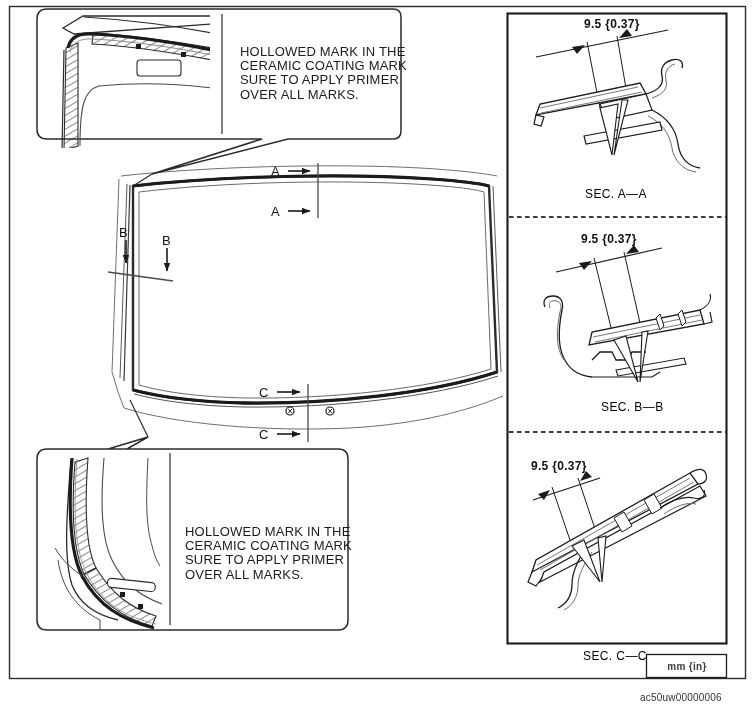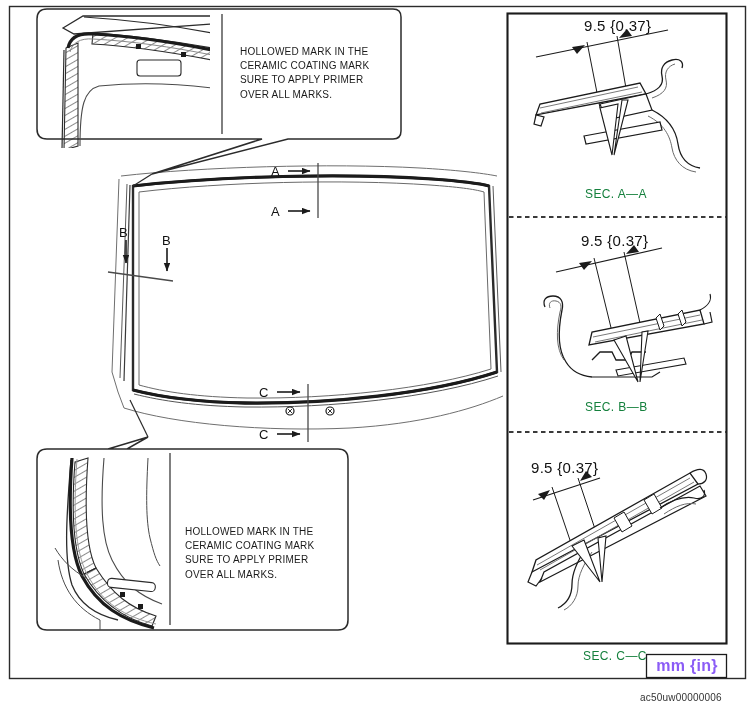--- a/index.html
+++ b/index.html
@@ -7,21 +7,21 @@
     width:756px;height:708px;position:relative;overflow:hidden;
     font-family:"Liberation Sans", sans-serif;
     color:#1a1a1a;
   }
   .stage{position:absolute;left:0;top:0;width:756px;height:708px;}
   svg{display:block;}
   .txt{position:absolute;white-space:pre;}
 
   
   .note{
-    font-size:10px;
+    font-size:13px;
     line-height:14.2px;
     letter-spacing:0.2px;
     font-weight:400;
     color:#1b1b1b;
   }
   .note-top{left:240px;top:45px;}
   .note-bottom{left:185px;top:525px;}
 
   
   .marker{
@@ -29,38 +29,38 @@
   }
   .m-a1{left:271px;top:164px;}
   .m-a2{left:271px;top:204px;}
   .m-b1{left:119px;top:225px;}
   .m-b2{left:162px;top:233px;}
   .m-c1{left:259px;top:385px;}
   .m-c2{left:259px;top:427px;}
 
   
   .dim{
-    font-size:15px;font-weight:normal;color:#111;letter-spacing:0.3px;
+    font-size:12px;font-weight:bold;color:#111;letter-spacing:0.3px;
   }
   .dim-a{left:584px;top:17px;}
   .dim-b{left:581px;top:232px;}
   .dim-c{left:531px;top:459px;}
 
   .seccap{
-    font-size:12px;font-weight:400;color:#15803d;letter-spacing:0.4px;
+    font-size:12px;font-weight:400;color:#000000;letter-spacing:0.4px;
   }
   .cap-a{left:585px;top:187px;}
-  .cap-b{left:585px;top:400px;}
+  .cap-b{left:601px;top:400px;}
   .cap-c{left:583px;top:617px;margin-top:32px;}
 
   
   .unitbox{
     position:absolute;left:647px;top:655px;width:80px;height:22px;
     display:flex;align-items:center;justify-content:center;
-    font-size:16px;font-weight:bold;color:#8b5cf6;letter-spacing:0.3px;
+    font-size:10px;font-weight:bold;color:#404040;letter-spacing:0.3px;
   }
   
   .figid{
     position:absolute;left:640px;top:692px;
     font-size:10px;color:#333;letter-spacing:0.2px;
   }
 </style>
 </head>
 <body>
 

